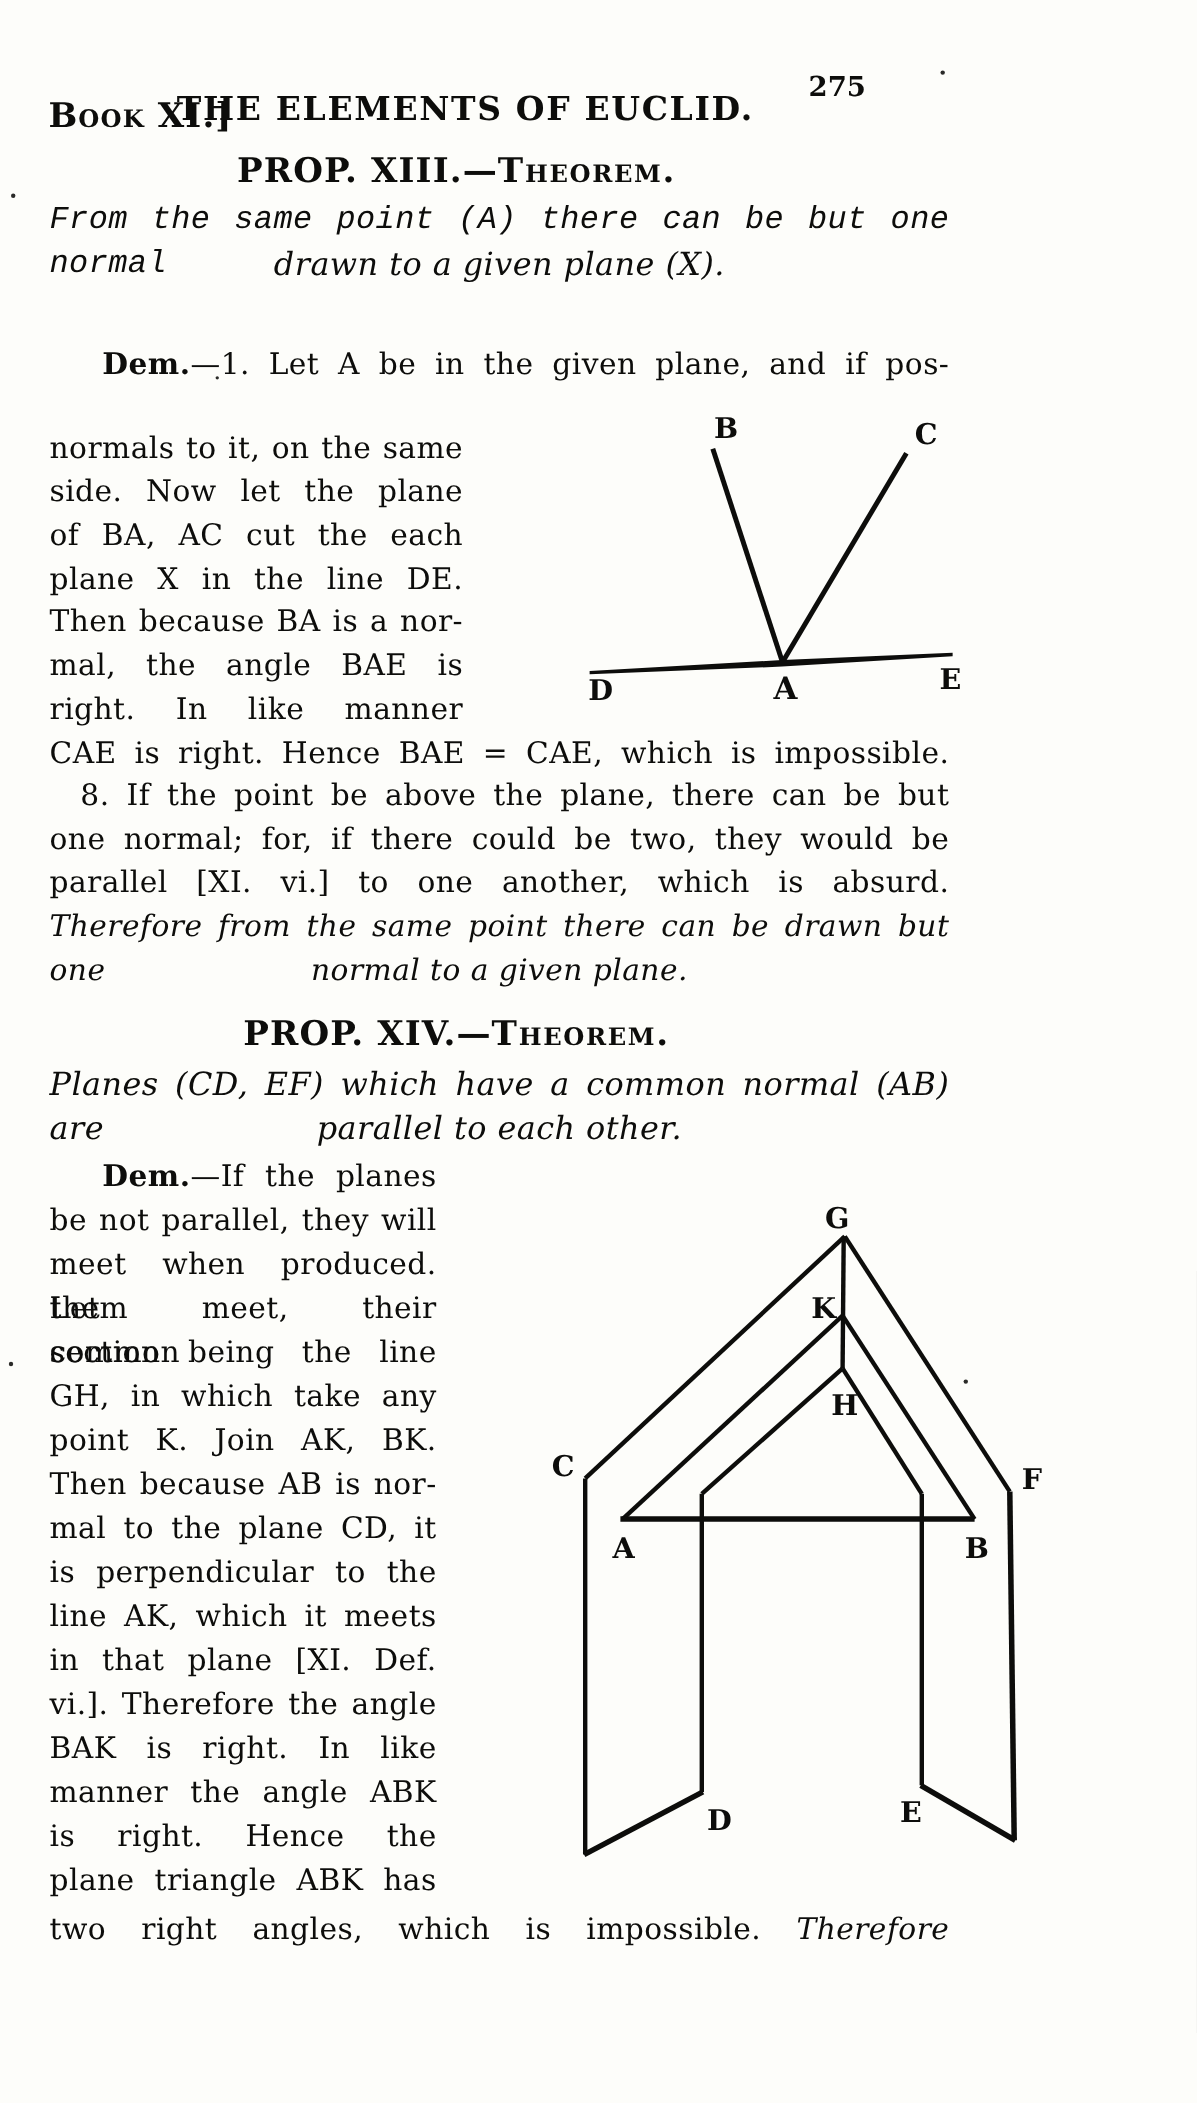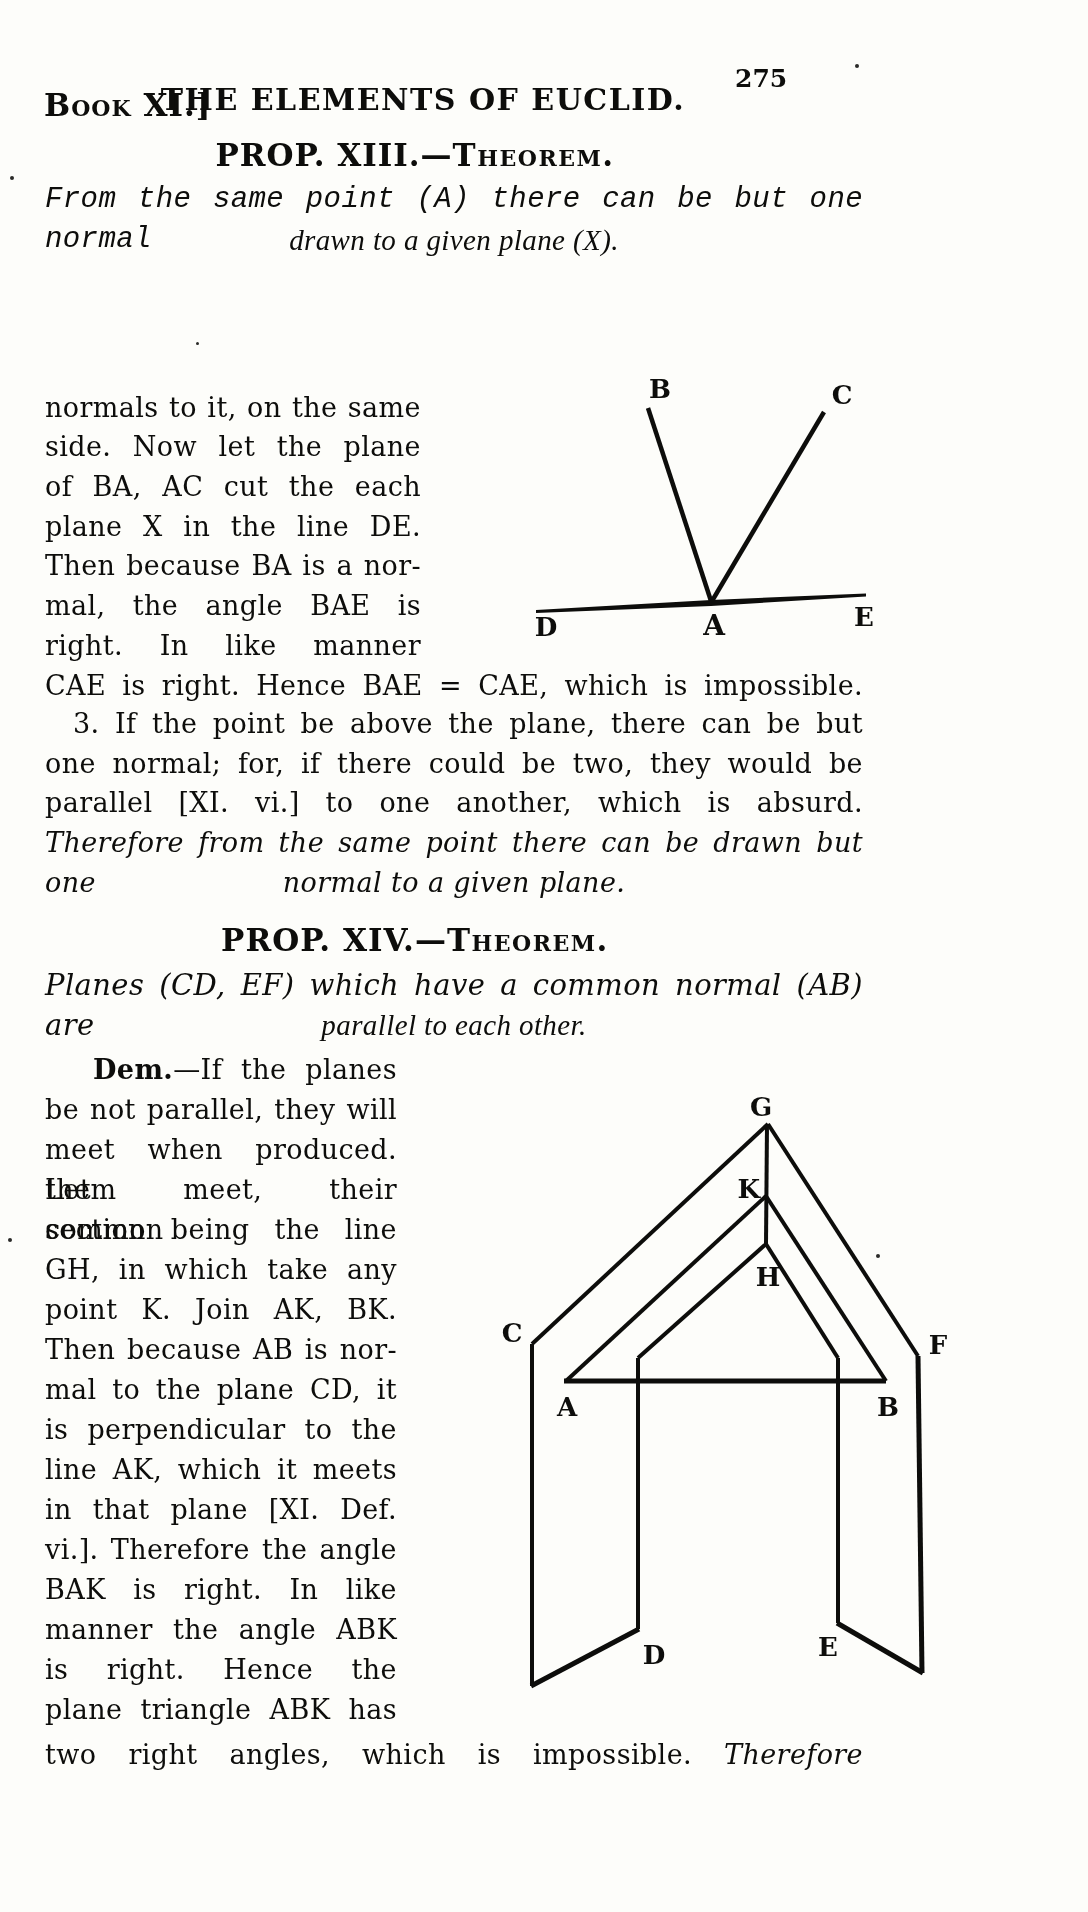--- a/index.html
+++ b/index.html
@@ -15,21 +15,21 @@
     position:absolute;
     height:40px;line-height:40px;
     font-size:27px;
     letter-spacing:.4px;
     white-space:normal;
   }
   .full{left:45px;width:818px;}
   .narrow13{left:45px;width:376px;}
   .narrow14{left:45px;width:352px;}
   .just{text-align:justify;text-align-last:justify;}
-  .center{text-align-last:center;font-family:Liberation Serif, serif;}
+  .center{text-align-last:center;}
   .it{font-style:italic;}
   .st{font-size:29px;}
   .indent1{text-indent:48px;}
   .indent2{text-indent:28px;}
   .lead{font-weight:bold;}
   .heading{
     position:absolute;left:20px;width:790px;
     text-align:center;font-weight:bold;font-size:31px;
     height:40px;line-height:40px;letter-spacing:1px;
   }
@@ -62,31 +62,32 @@
 
   <div class="hdr-book">Book XI.]</div>
   <div class="hdr-title">THE ELEMENTS OF EUCLID.</div>
   <div class="hdr-num">275</div>
 
   <div class="heading" style="top:135px;"><span>PROP. XIII.—</span><span class="sc">Theorem.</span></div>
 
   <div class="line full just it st" style="top:180px;font-family:Liberation Mono, monospace;">From the same point (A) there can be but one normal</div>
   <div class="line full center it st" style="top:220px;">drawn to a given plane (X).</div>
 
+  <div class="line full just indent1" style="top:312px;"><span class="lead">Dem.</span><span>—1. Let A be in the given plane, and if pos-</span></div>
 
   <div class="line narrow13 just" style="top:388px;">normals to it, on the same</div>
   <div class="line narrow13 just" style="top:427px;">side. Now let the plane</div>
   <div class="line narrow13 just" style="top:467px;">of BA, AC cut the each</div>
   <div class="line narrow13 just" style="top:507px;">plane X in the line DE.</div>
   <div class="line narrow13 just" style="top:546px;">Then because BA is a nor-</div>
   <div class="line narrow13 just" style="top:586px;">mal, the angle BAE is</div>
   <div class="line narrow13 just" style="top:626px;">right. In like manner</div>
 
   <div class="line full just" style="top:666px;">CAE is right. Hence BAE = CAE, which is impossible.</div>
-  <div class="line full just indent2" style="top:704px;">3. If the point be above the plane, there can be but</div>
+  <div class="line full just indent2" style="top:704px;">8. If the point be above the plane, there can be but</div>
   <div class="line full just" style="top:744px;">one normal; for, if there could be two, they would be</div>
   <div class="line full just" style="top:783px;">parallel [XI. vi.] to one another, which is absurd.</div>
   <div class="line full just it" style="top:823px;">Therefore from the same point there can be drawn but one</div>
   <div class="line full it" style="top:863px;text-align:center;">normal to a given plane.</div>
 
   <svg style="left:420px;top:370px;" width="460" height="280" viewBox="420 370 460 280">
     <line x1="648" y1="408" x2="711" y2="601" stroke="#0d0d0b" stroke-width="4.5"></line>
     <line x1="824" y1="412" x2="712" y2="601" stroke="#0d0d0b" stroke-width="4.5"></line>
     <polygon points="536,610 711,600 866,593.5 866,596.5 711,606 536,613" fill="#0d0d0b"></polygon>
     <text x="660" y="398" text-anchor="middle">B</text>

